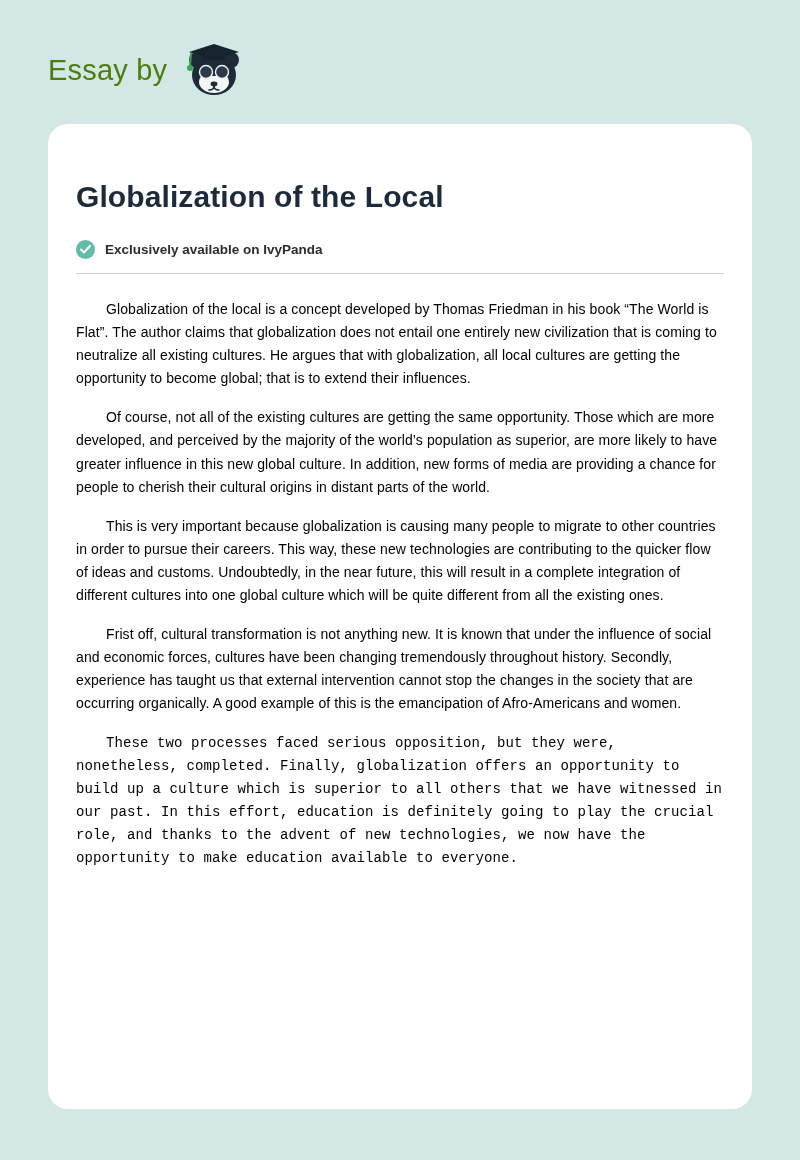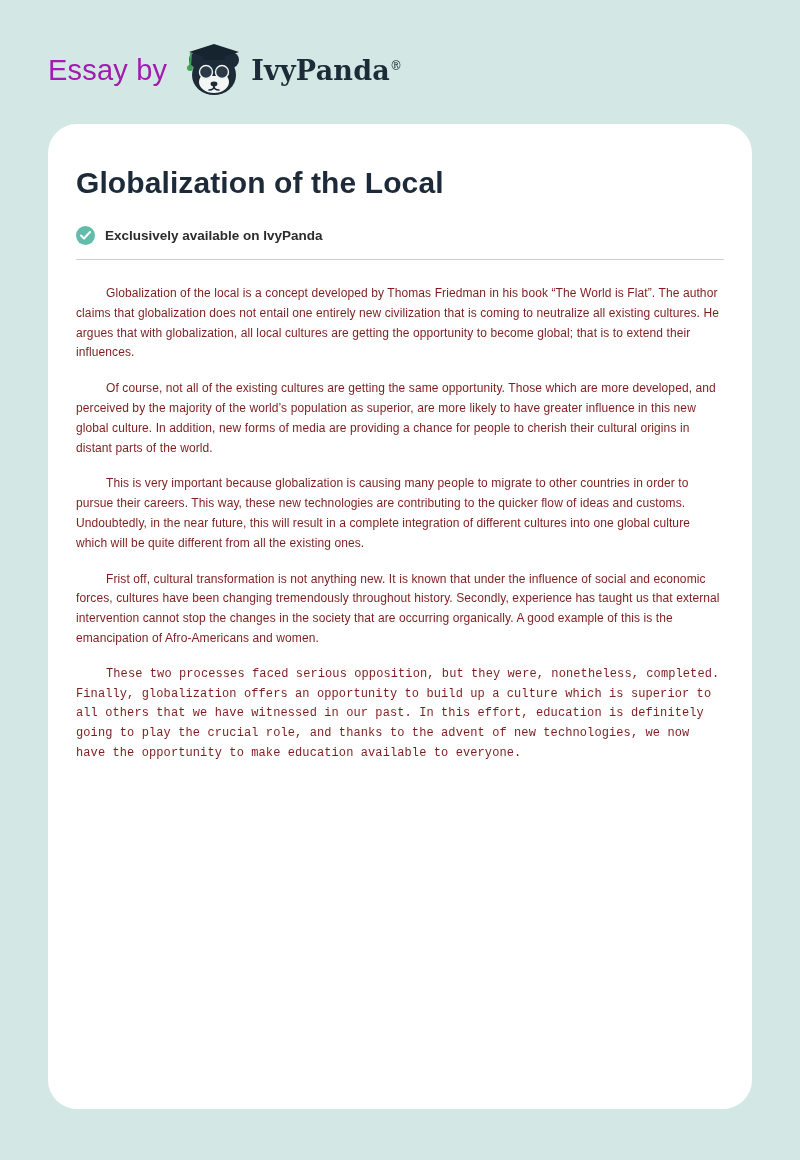--- a/index.html
+++ b/index.html
@@ -16,21 +16,21 @@
   
   .header {
     padding: 42px 48px 26px 48px;
     display: flex;
     align-items: center;
     gap: 14px;
   }
   .essay-by {
     font-size: 29px;
     font-weight: 400;
-    color: #a21caf;
+    color: #4d7c0f;
     letter-spacing: 0.2px;
   }
   .logo-wrap {
     display: flex;
     align-items: center;
     gap: 8px;
   }
   .logo-svg { display: block; }
   .brand {
     font-family: "DejaVu Serif", "Liberation Serif", serif;
@@ -41,23 +41,23 @@
   }
   .brand sup {
     font-size: 12px;
     font-weight: 400;
     vertical-align: super;
   }
 
   
   .card {
     background: #ffffff;
-    border-radius: 29px;
+    border-radius: 20px;
     margin: 0 48px 40px 48px;
-    padding: 42px 28px 44px 28px;
+    padding: 56px 28px 44px 28px;
     min-height: 985px;
   }
   .page-title {
     font-size: 30px;
     font-weight: 700;
     color: #1c2a39;
     letter-spacing: 0.1px;
   }
   .badge-row {
     display: flex;
@@ -85,23 +85,23 @@
     border: none;
     border-top: 1px solid #cfcfcf;
     margin-top: 14px;
   }
 
   
   .essay {
     margin-top: 24px;
   }
   .essay p.para {
-    font-size: 12px;
+    font-size: 14px;
     line-height: 1.65;
-    color: #7f1d1d;
+    color: #000000;
     text-indent: 30px;
     margin-bottom: 16px;
     letter-spacing: 0.1px;
   }
   .essay p.para:last-child { margin-bottom: 0; font-family: Liberation Mono, monospace; }
 </style>
 </head>
 <body>
 
 <div class="header">
@@ -125,21 +125,20 @@
         <ellipse cx="33" cy="42" rx="3.4" ry="2.4" fill="#1d2b38"></ellipse>
         <path d="M33 44 q0 4 5 4 M33 44 q0 4 -5 4" stroke="#1d2b38" stroke-width="1.6" fill="none" stroke-linecap="round"></path>
 
         <polygon points="33,2 58,10 33,18 8,10" fill="#16242f"></polygon>
         <rect x="22" y="12" width="22" height="6" rx="2" fill="#16242f"></rect>
 
         <path d="M10 11 L9 24" stroke="#3fa555" stroke-width="2" fill="none"></path>
         <circle cx="9" cy="26" r="3" fill="#3fa555"></circle>
       </svg>
     </span>
-    <span class="brand"><span>IvyPanda</span><sup>®</sup></span>
   </span>
 </div>
 
 <div class="card">
 
   <h1 class="page-title">Globalization of the Local</h1>
 
   <div class="badge-row">
     <span class="check-circle">
       <svg width="11" height="9" viewBox="0 0 11 9" aria-hidden="true">

